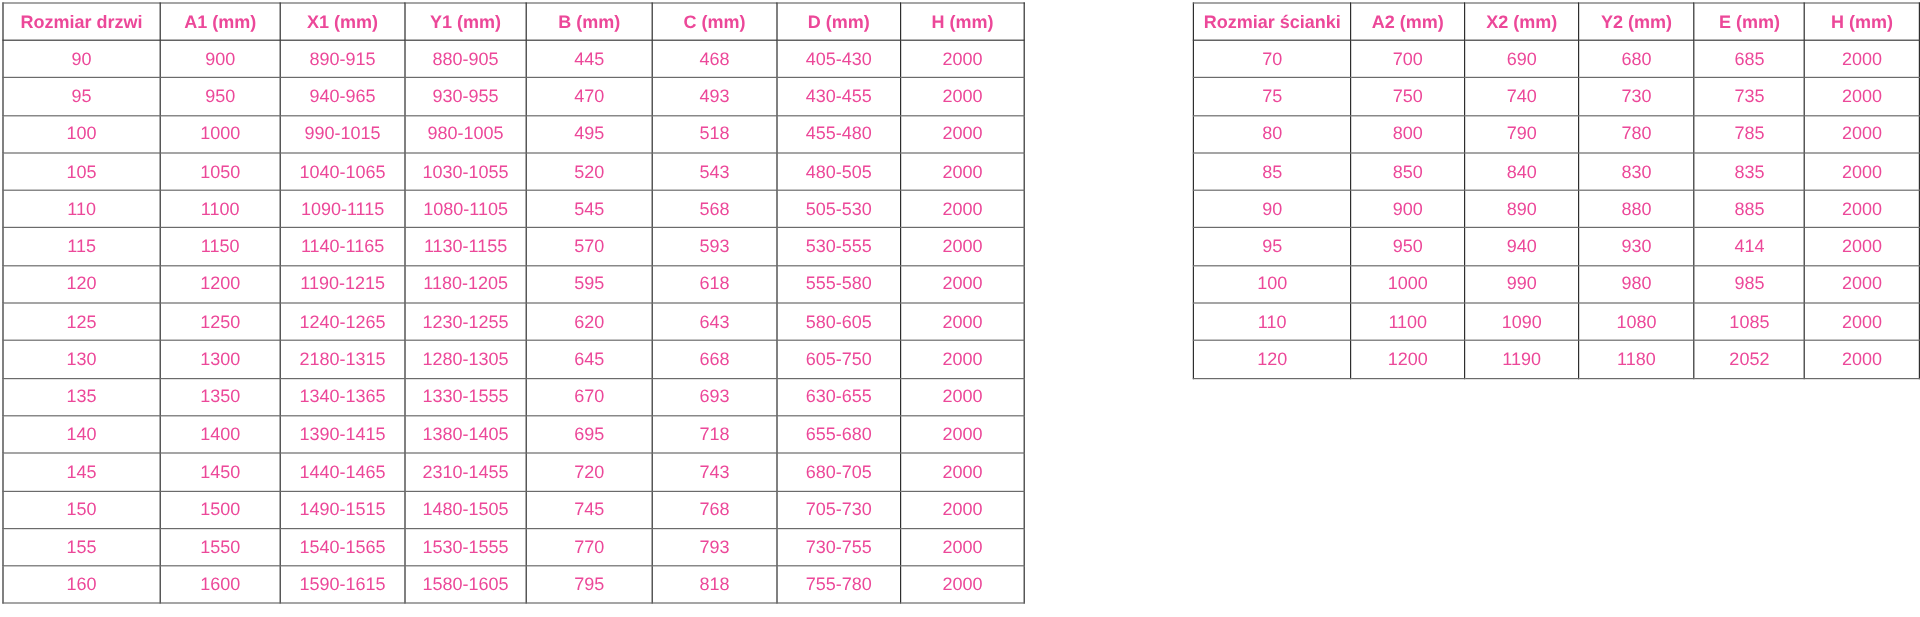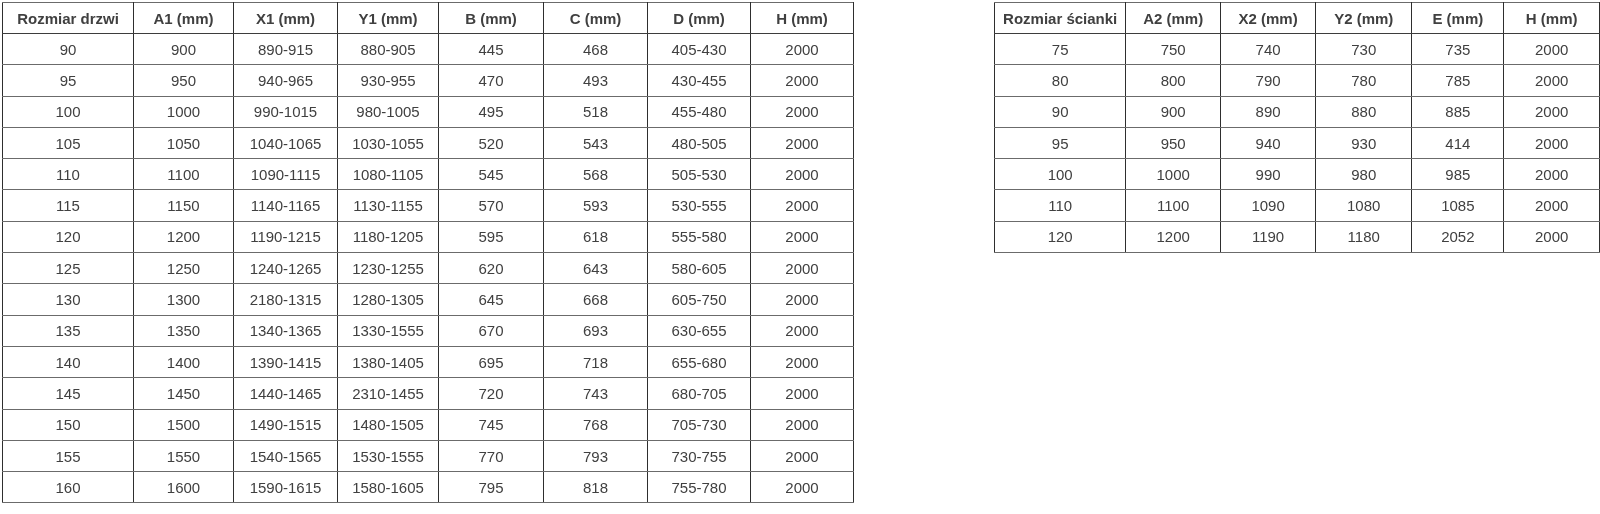--- a/index.html
+++ b/index.html
@@ -6,21 +6,21 @@
     margin: 0;
     padding: 0;
     background: #ffffff;
   }
   .page {
     position: relative;
     width: 1600px;
     height: 514px;
     background: #ffffff;
     font-family: "Liberation Sans", sans-serif;
-    color: #404040;
+    color: #ec4899;
     overflow: hidden;
   }
   table.dim-table {
     position: absolute;
     top: 2px;
     border-collapse: collapse;
     table-layout: fixed;
     background: #ffffff;
     border: 1px solid #000000;
   }
@@ -247,36 +247,52 @@
           <th>Rozmiar ścianki</th>
           <th>A2 (mm)</th>
           <th>X2 (mm)</th>
           <th>Y2 (mm)</th>
           <th>E (mm)</th>
           <th>H (mm)</th>
         </tr>
     </thead>
     <tbody>
         <tr>
+          <td>70</td>
+          <td>700</td>
+          <td>690</td>
+          <td>680</td>
+          <td>685</td>
+          <td>2000</td>
+        </tr>
+        <tr>
           <td>75</td>
           <td>750</td>
           <td>740</td>
           <td>730</td>
           <td>735</td>
           <td>2000</td>
         </tr>
         <tr>
           <td>80</td>
           <td>800</td>
           <td>790</td>
           <td>780</td>
           <td>785</td>
           <td>2000</td>
         </tr>
         <tr>
+          <td>85</td>
+          <td>850</td>
+          <td>840</td>
+          <td>830</td>
+          <td>835</td>
+          <td>2000</td>
+        </tr>
+        <tr>
           <td>90</td>
           <td>900</td>
           <td>890</td>
           <td>880</td>
           <td>885</td>
           <td>2000</td>
         </tr>
         <tr>
           <td>95</td>
           <td>950</td>

